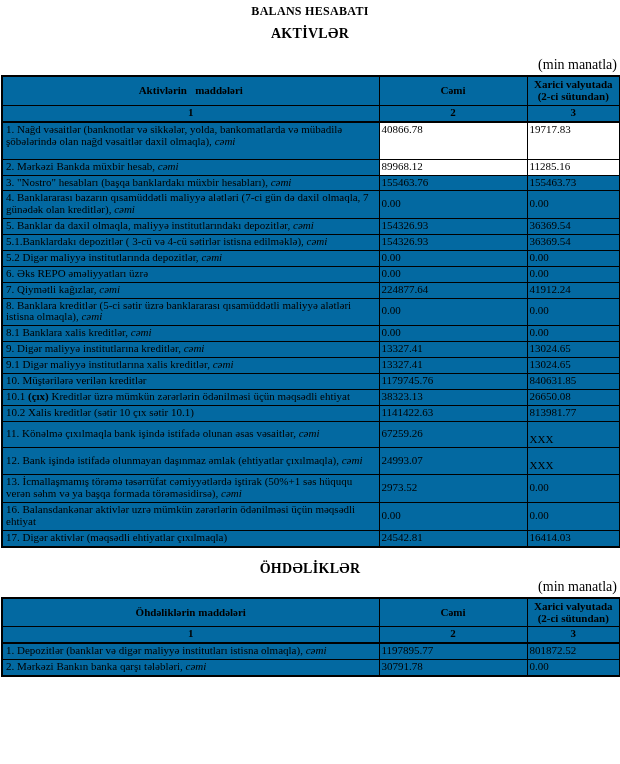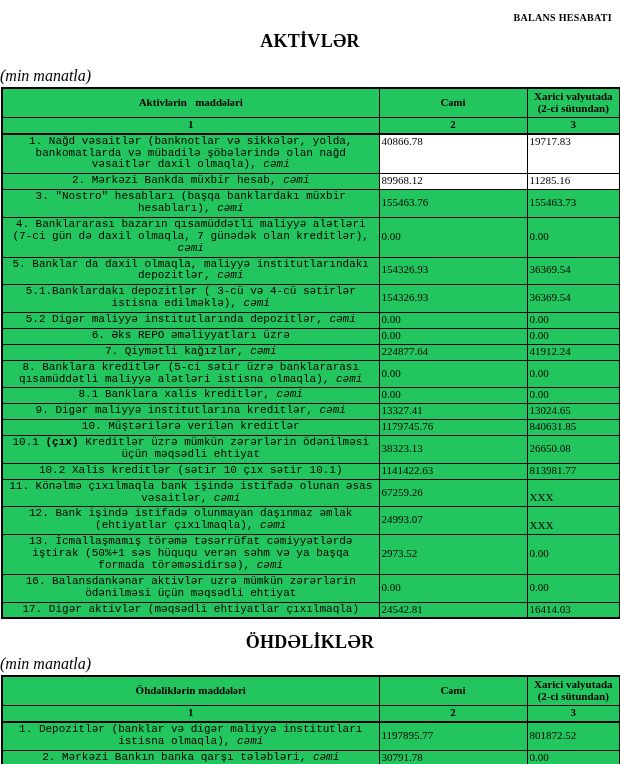--- a/index.html
+++ b/index.html
@@ -3,51 +3,51 @@
 <meta charset="utf-8">
 <style>
   html, body { margin: 0; padding: 0; background: #fff; }
   body {
     width: 620px; height: 764px; overflow: hidden;
     font-family: "Liberation Serif", "DejaVu Serif", serif;
     font-size: 11px; color: #000;
   }
   .page { padding-top: 4px; }
   .doc-title {
-    text-align: right; font-weight: bold; font-size: 10px;
-    letter-spacing: 0.3px; margin: 8px;
+    text-align: center; font-weight: bold; font-size: 12px;
+    letter-spacing: 0.3px; margin: 0;
   }
   .section-heading {
-    text-align: center; font-weight: bold; font-size: 18px;
+    text-align: center; font-weight: bold; font-size: 14px;
     letter-spacing: 0.3px; margin: 7px 0 0 0;
   }
   .section-heading.liab { margin-top: 13px; }
   .unit-note {
-    font-style: italic; font-size: 16px;
+    text-align: right; font-size: 14px;
     margin: 15px 3px 2px 0;
   }
   .unit-note.liab { margin-top: 2px; }
   table {
     width: 618px; margin: 0 0 0 1px;
     border-collapse: collapse; table-layout: fixed;
-    background: #22c55e;
+    background: #0369a1;
     border: 2px solid #000;
   }
   th, td {
     border: 1px solid #000;
     vertical-align: middle;
     line-height: 1.08;
   }
   th {
     font-weight: bold; text-align: center;
     padding: 2px 1px; font-size: 11px;
     white-space: pre-wrap;
   }
   tr.numrow th { padding: 1px 0 2px 0; border-bottom: 2px solid #000; }
-  td.label { padding: 1px 3px 2px 3px; text-align: center; font-family: Liberation Mono, monospace; }
+  td.label { padding: 1px 3px 2px 3px; text-align: left; }
   td.num   { padding: 1px 5px 2px 2px; }
   td.xxx   { text-align: left; padding: 12px 2px 2px 2px; }
   td.white { background: #ffffff; }
   tr.boldrow td { font-weight: bold; }
   span.it { font-style: italic; }
   span.bd { font-weight: bold; }
   #assets-body tr:first-child td { height: 33px; vertical-align: top; }
 </style>
 </head>
 <body>
@@ -132,20 +132,25 @@
           <td class="label"><span>8.1 Banklara xalis kreditlər, </span><span class="it">cəmi</span></td>
           <td class="num">0.00</td>
           <td class="num">0.00</td>
         </tr>
         <tr>
           <td class="label"><span>9. Digər maliyyə institutlarına kreditlər, </span><span class="it">cəmi</span></td>
           <td class="num">13327.41</td>
           <td class="num">13024.65</td>
         </tr>
         <tr>
+          <td class="label"><span>9.1 Digər maliyyə institutlarına xalis kreditlər, </span><span class="it">cəmi</span></td>
+          <td class="num">13327.41</td>
+          <td class="num">13024.65</td>
+        </tr>
+        <tr>
           <td class="label"><span>10. Müştərilərə verilən kreditlər</span></td>
           <td class="num">1179745.76</td>
           <td class="num">840631.85</td>
         </tr>
         <tr>
           <td class="label"><span>10.1 </span><span class="bd">(çıx)</span><span> Kreditlər üzrə mümkün zərərlərin ödənilməsi üçün məqsədli ehtiyat</span></td>
           <td class="num">38323.13</td>
           <td class="num">26650.08</td>
         </tr>
         <tr>

